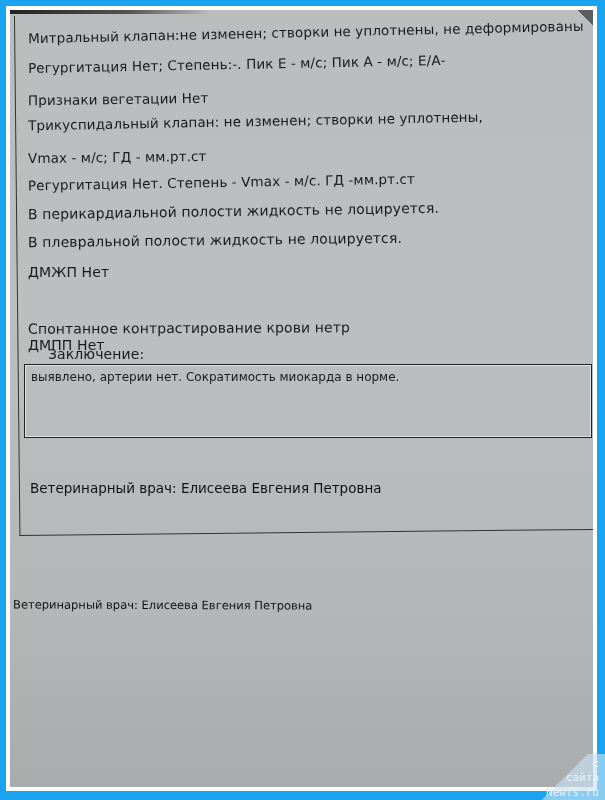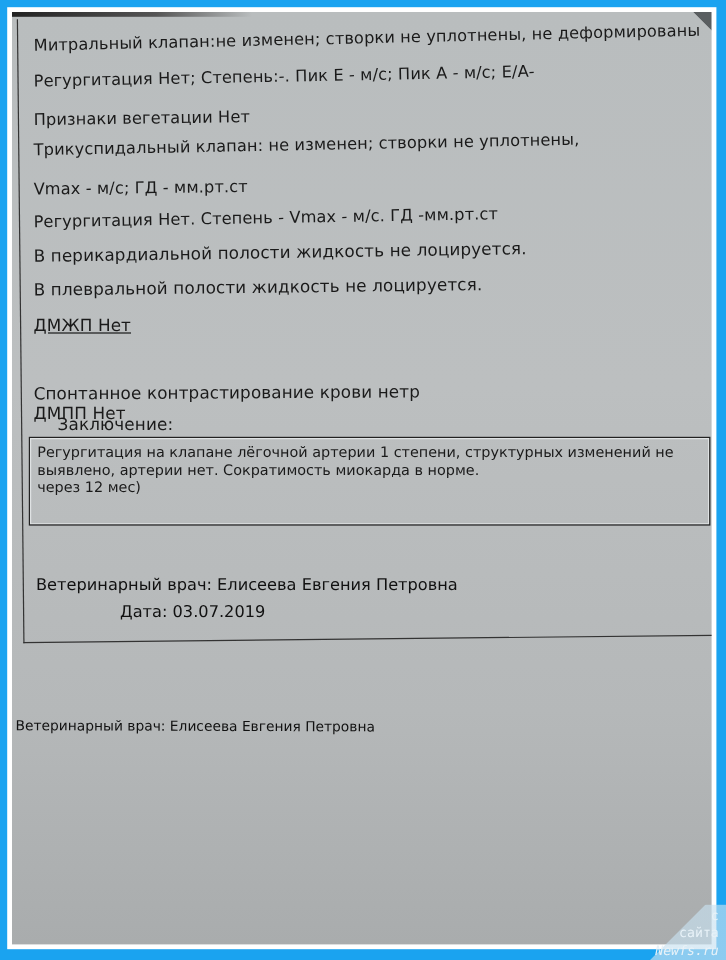--- a/index.html
+++ b/index.html
@@ -73,34 +73,31 @@
   <div class="report-frame"></div>
 
   <div class="line" style="top:14px;transform:rotate(-1.3deg);">Митральный клапан:не изменен; створки не уплотнены, не деформированы</div>
   <div class="line" style="top:46px;transform:rotate(-1.1deg);">Регургитация Нет;  Степень:-. Пик Е - м/с; Пик А - м/с; Е/А-</div>
   <div class="line" style="top:81px;transform:rotate(-0.8deg);">Признаки вегетации Нет</div>
   <div class="line" style="top:103px;transform:rotate(-1.1deg);">Трикуспидальный клапан: не изменен; створки не уплотнены,</div>
   <div class="line" style="top:139px;transform:rotate(-0.7deg);">Vmax - м/с; ГД - мм.рт.ст</div>
   <div class="line" style="top:164px;transform:rotate(-1deg);">Регургитация Нет. Степень - Vmax - м/с. ГД -мм.рт.ст</div>
   <div class="line" style="top:193px;transform:rotate(-0.9deg);font-size:14px;">В перикардиальной полости жидкость не лоцируется.</div>
   <div class="line" style="top:222px;transform:rotate(-0.7deg);font-size:14px;">В плевральной полости жидкость не лоцируется.</div>
-  <div class="line" style="top:254px;font-size:14px;text-decoration:underline;">ДМЖП Нет</div>
+  <div class="line" style="top:254px;font-size:14px;">ДМЖП Нет</div>
   <div class="line" style="top:283px;font-size:14px;margin-top:44px;">ДМПП Нет</div>
   <div class="line" style="top:310px;transform:rotate(-0.3deg);font-size:14px;">Спонтанное контрастирование крови нетр</div>
   <div class="line" style="top:336px;font-size:14px;margin-left:20px;">Заключение:</div>
 
   <div class="conclusion-box">
-    <span class="cl"> Регургитация на клапане лёгочной артерии 1 степени, структурных изменений не</span>
     <span class="cl">выявлено, артерии нет. Сократимость миокарда в норме.</span>
-    <span class="cl">через 12 мес)</span>
   </div>
 
   <div class="doctor-line">Ветеринарный врач: Елисеева Евгения Петровна</div>
-  <div class="date-line">Дата:  03.07.2019</div>
 
   <div class="doctor-line2">Ветеринарный врач: Елисеева Евгения Петровна</div>
 </div>
 
 <div class="watermark">
   <div class="wm-text" style="bottom:30px;">с</div>
   <div class="wm-text" style="bottom:16px;margin-left:16px;">сайта</div>
-  <div class="wm-text" style="bottom:1px;font-style:italic;">Newfs.ru</div>
+  <div class="wm-text" style="bottom:1px;">Newfs.ru</div>
 </div>
 
 </body></html>

